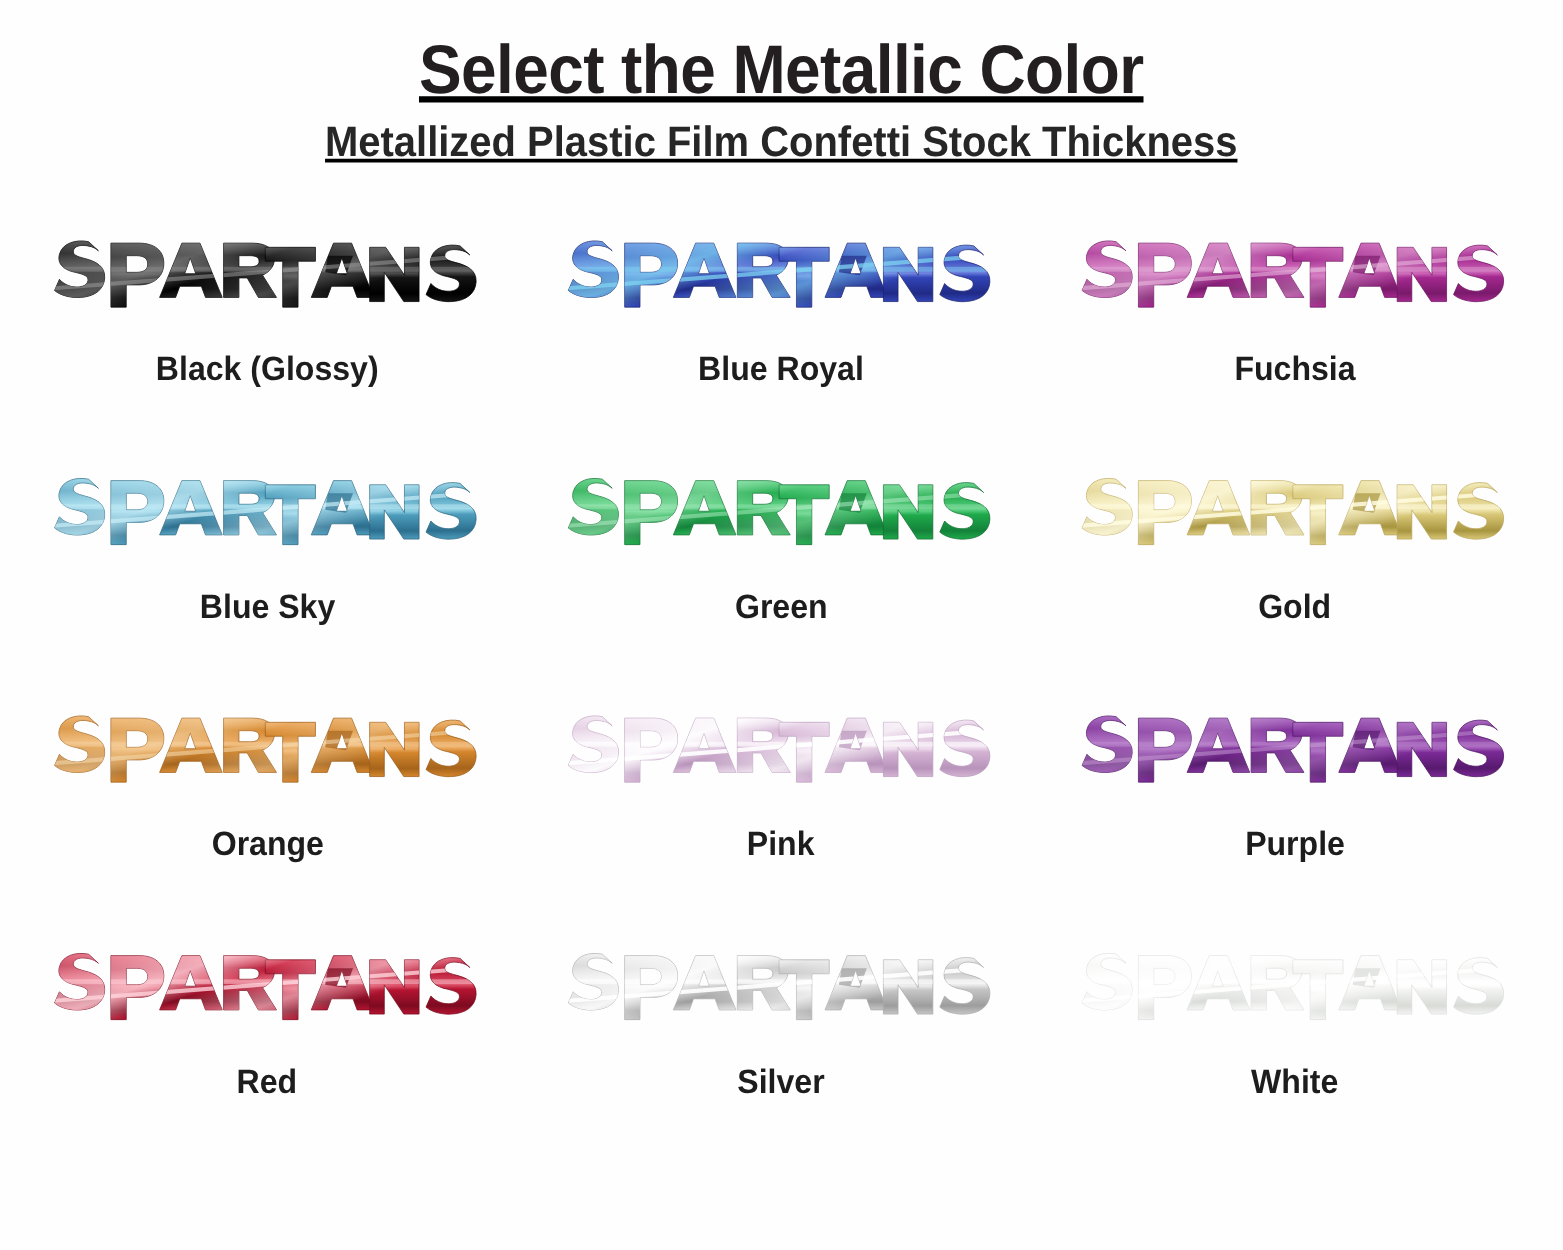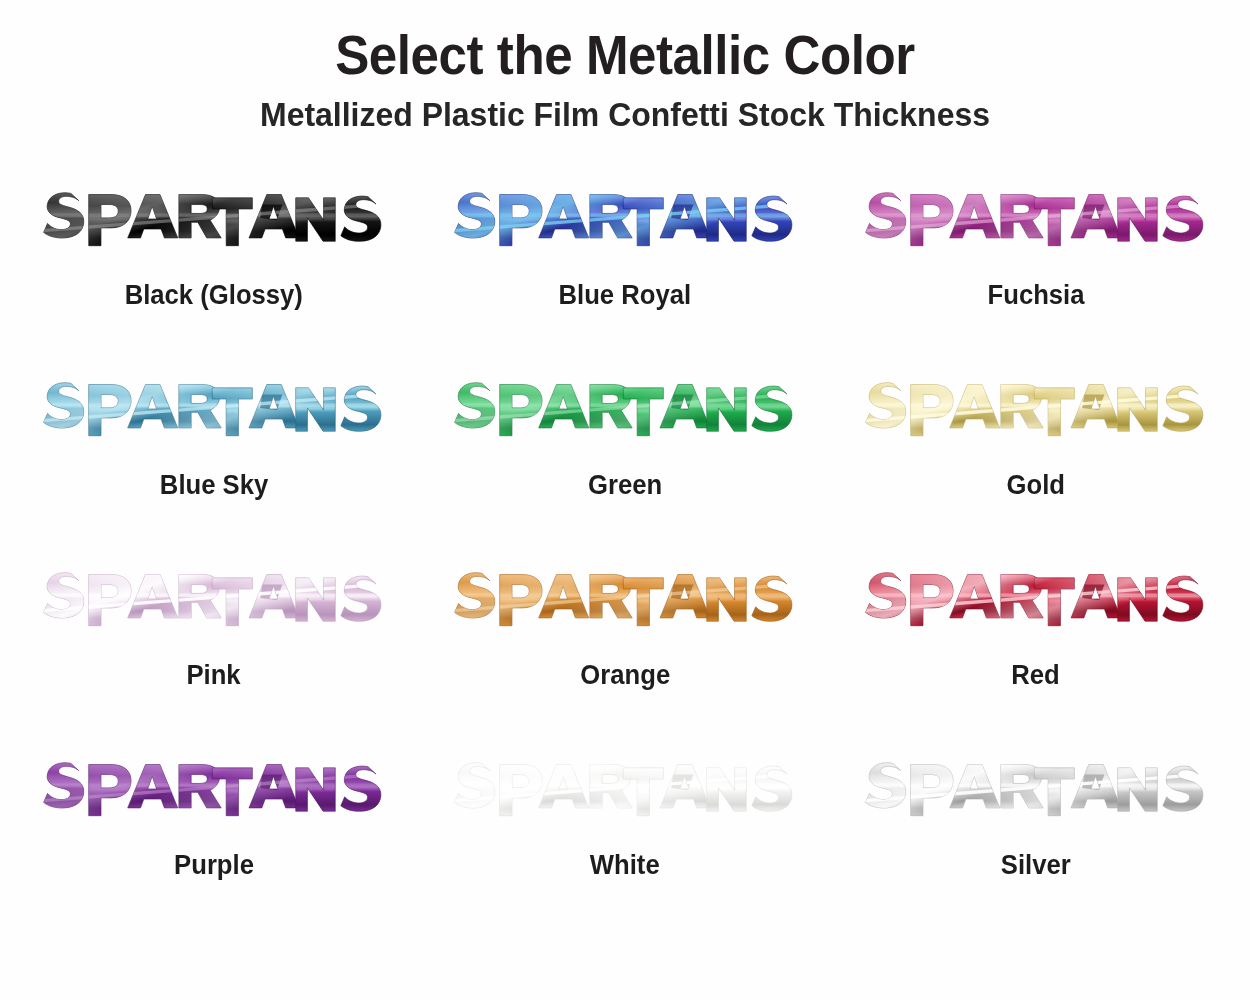--- a/index.html
+++ b/index.html
@@ -24,20 +24,21 @@
     display: flex;
     flex-direction: column;
     align-items: center;
   }
 
   
   .header {
     width: 100%;
     text-align: center;
     padding-top: 26px;
+    text-decoration: underline;
   }
   .title {
     font-size: 55px;
     font-weight: 700;
     color: #231f20;
     letter-spacing: -0.5px;
     line-height: 1.06;
     font-family: "Liberation Sans", sans-serif;
     transform: scaleX(0.93);
     margin: 0;
@@ -404,20 +405,71 @@
               <polygon points="0,78 620,30 620,36 0,84" fill="#fffbe0" opacity="0.85"></polygon>
             </g>
           </svg>
         </div>
         <div class="swatch-label">Gold</div>
       </div>
       <div class="swatch-cell">
         <div class="art-wrap">
           <svg class="art-svg" viewBox="0 0 620 120" preserveAspectRatio="xMidYMid meet">
             <defs>
+              <linearGradient id="grad-g6" x1="0" y1="0" x2="0" y2="1">
+                <stop offset="0%" stop-color="#eeb06a"></stop>
+                <stop offset="22%" stop-color="#d4862c"></stop>
+                <stop offset="48%" stop-color="#eeb06a"></stop>
+                <stop offset="56.00000000000001%" stop-color="#d4862c"></stop>
+                <stop offset="85%" stop-color="#a6641b"></stop>
+                <stop offset="100%" stop-color="#d4862c"></stop>
+              </linearGradient>
+              <linearGradient id="sheen-g6" x1="0" y1="0" x2="1" y2="0.6">
+                <stop offset="0%" stop-color="#f8dcb0" stop-opacity="0"></stop>
+                <stop offset="38%" stop-color="#f8dcb0" stop-opacity="0.55"></stop>
+                <stop offset="50%" stop-color="#f8dcb0" stop-opacity="0"></stop>
+                <stop offset="66%" stop-color="#f8dcb0" stop-opacity="0.41250000000000003"></stop>
+                <stop offset="78%" stop-color="#f8dcb0" stop-opacity="0"></stop>
+                <stop offset="100%" stop-color="#f8dcb0" stop-opacity="0"></stop>
+              </linearGradient>
+              <clipPath id="clip-g6">
+                <path d="M52,14 C34,10 14,16 10,32 C6,47 18,55 33,58 C45,61 52,63 51,70 C50,78 38,81 26,78 C19,76 13,72 10,68 L3,84 C11,91 26,95 40,94 C60,93 74,83 75,66 C76,49 62,42 46,38 C35,35 29,33 30,27 C31,20 41,18 51,20 C58,21 63,24 66,27 Z"></path>
+                <path d="M84,16 L84,108 L106,108 L106,76 L124,76 C147,76 160,63 160,45 C160,27 147,16 124,16 Z M106,34 L121,34 C131,34 137,38 137,46 C137,54 131,58 121,58 L106,58 Z"></path>
+                <path d="M186,16 L154,94 L177,94 L183,78 L214,78 L220,94 L244,94 L212,16 Z M190,60 L198,37 L206,60 Z"></path>
+                <path d="M246,16 L246,94 L268,94 L268,66 L280,66 L296,94 L322,94 L302,62 C313,57 319,48 319,39 C319,24 307,16 287,16 Z M268,34 L283,34 C292,34 297,36 297,42 C297,48 292,50 283,50 L268,50 Z"></path>
+                <path d="M306,22 L306,42 L331,42 L331,108 L353,108 L353,42 L378,42 L378,22 Z"></path>
+                <path d="M404,16 L372,94 L395,94 L401,78 L432,78 L438,94 L462,94 L430,16 Z M408,60 L416,37 L424,60 Z"></path>
+                <path d="M456,22 L456,100 L477,100 L477,58 L505,100 L527,100 L527,22 L506,22 L506,62 L479,22 Z"></path>
+                <path d="M586,20 C568,16 548,22 544,38 C540,53 552,61 567,64 C579,67 586,69 585,76 C584,84 572,87 560,84 C553,82 547,78 544,74 L537,90 C545,97 560,101 574,100 C594,99 608,89 609,72 C610,55 596,48 580,44 C569,41 563,39 564,33 C565,26 575,24 585,26 C592,27 597,30 600,33 Z"></path>
+              </clipPath>
+            </defs>
+            <g>
+              <path d="M52,14 C34,10 14,16 10,32 C6,47 18,55 33,58 C45,61 52,63 51,70 C50,78 38,81 26,78 C19,76 13,72 10,68 L3,84 C11,91 26,95 40,94 C60,93 74,83 75,66 C76,49 62,42 46,38 C35,35 29,33 30,27 C31,20 41,18 51,20 C58,21 63,24 66,27 Z" fill="url(#grad-g6)" stroke="#9c5c16" stroke-width="1.1" stroke-linejoin="round"></path>
+              <path d="M84,16 L84,108 L106,108 L106,76 L124,76 C147,76 160,63 160,45 C160,27 147,16 124,16 Z M106,34 L121,34 C131,34 137,38 137,46 C137,54 131,58 121,58 L106,58 Z" fill="url(#grad-g6)" stroke="#9c5c16" stroke-width="1.1" stroke-linejoin="round"></path>
+              <path d="M186,16 L154,94 L177,94 L183,78 L214,78 L220,94 L244,94 L212,16 Z M190,60 L198,37 L206,60 Z" fill="url(#grad-g6)" stroke="#9c5c16" stroke-width="1.1" stroke-linejoin="round"></path>
+              <path d="M246,16 L246,94 L268,94 L268,66 L280,66 L296,94 L322,94 L302,62 C313,57 319,48 319,39 C319,24 307,16 287,16 Z M268,34 L283,34 C292,34 297,36 297,42 C297,48 292,50 283,50 L268,50 Z" fill="url(#grad-g6)" stroke="#9c5c16" stroke-width="1.1" stroke-linejoin="round"></path>
+              <path d="M306,22 L306,42 L331,42 L331,108 L353,108 L353,42 L378,42 L378,22 Z" fill="url(#grad-g6)" stroke="#9c5c16" stroke-width="1.1" stroke-linejoin="round"></path>
+              <path d="M404,16 L372,94 L395,94 L401,78 L432,78 L438,94 L462,94 L430,16 Z M408,60 L416,37 L424,60 Z" fill="url(#grad-g6)" stroke="#9c5c16" stroke-width="1.1" stroke-linejoin="round"></path>
+              <path d="M456,22 L456,100 L477,100 L477,58 L505,100 L527,100 L527,22 L506,22 L506,62 L479,22 Z" fill="url(#grad-g6)" stroke="#9c5c16" stroke-width="1.1" stroke-linejoin="round"></path>
+              <path d="M586,20 C568,16 548,22 544,38 C540,53 552,61 567,64 C579,67 586,69 585,76 C584,84 572,87 560,84 C553,82 547,78 544,74 L537,90 C545,97 560,101 574,100 C594,99 608,89 609,72 C610,55 596,48 580,44 C569,41 563,39 564,33 C565,26 575,24 585,26 C592,27 597,30 600,33 Z" fill="url(#grad-g6)" stroke="#9c5c16" stroke-width="1.1" stroke-linejoin="round"></path>
+            </g>
+            <g clip-path="url(#clip-g6)">
+              <rect x="-20" y="-10" width="680" height="140" fill="url(#sheen-g6)"></rect>
+              <rect x="-20" y="50" width="680" height="7" fill="#f8dcb0" opacity="0.33"></rect>
+              <polygon points="396,34 432,34 422,62 392,58" fill="#a6641b" opacity="0.7"></polygon>
+              <polygon points="0,78 620,30 620,36 0,84" fill="#f8dcb0" opacity="0.55"></polygon>
+            </g>
+          </svg>
+        </div>
+        <div class="swatch-label">Orange</div>
+      </div>
+      <div class="swatch-cell">
+        <div class="art-wrap">
+          <svg class="art-svg" viewBox="0 0 620 120" preserveAspectRatio="xMidYMid meet">
+            <defs>
               <linearGradient id="grad-g7" x1="0" y1="0" x2="0" y2="1">
                 <stop offset="0%" stop-color="#eeddee"></stop>
                 <stop offset="22%" stop-color="#d4b3d3"></stop>
                 <stop offset="48%" stop-color="#eeddee"></stop>
                 <stop offset="56.00000000000001%" stop-color="#d4b3d3"></stop>
                 <stop offset="85%" stop-color="#b893bb"></stop>
                 <stop offset="100%" stop-color="#d4b3d3"></stop>
               </linearGradient>
               <linearGradient id="sheen-g7" x1="0" y1="0" x2="1" y2="0.6">
                 <stop offset="0%" stop-color="#ffffff" stop-opacity="0"></stop>
@@ -455,66 +507,66 @@
               <polygon points="0,78 620,30 620,36 0,84" fill="#ffffff" opacity="0.9"></polygon>
             </g>
           </svg>
         </div>
         <div class="swatch-label">Pink</div>
       </div>
       <div class="swatch-cell">
         <div class="art-wrap">
           <svg class="art-svg" viewBox="0 0 620 120" preserveAspectRatio="xMidYMid meet">
             <defs>
-              <linearGradient id="grad-g6" x1="0" y1="0" x2="0" y2="1">
-                <stop offset="0%" stop-color="#eeb06a"></stop>
-                <stop offset="22%" stop-color="#d4862c"></stop>
-                <stop offset="48%" stop-color="#eeb06a"></stop>
-                <stop offset="56.00000000000001%" stop-color="#d4862c"></stop>
-                <stop offset="85%" stop-color="#a6641b"></stop>
-                <stop offset="100%" stop-color="#d4862c"></stop>
-              </linearGradient>
-              <linearGradient id="sheen-g6" x1="0" y1="0" x2="1" y2="0.6">
-                <stop offset="0%" stop-color="#f8dcb0" stop-opacity="0"></stop>
-                <stop offset="38%" stop-color="#f8dcb0" stop-opacity="0.55"></stop>
-                <stop offset="50%" stop-color="#f8dcb0" stop-opacity="0"></stop>
-                <stop offset="66%" stop-color="#f8dcb0" stop-opacity="0.41250000000000003"></stop>
-                <stop offset="78%" stop-color="#f8dcb0" stop-opacity="0"></stop>
-                <stop offset="100%" stop-color="#f8dcb0" stop-opacity="0"></stop>
-              </linearGradient>
-              <clipPath id="clip-g6">
-                <path d="M52,14 C34,10 14,16 10,32 C6,47 18,55 33,58 C45,61 52,63 51,70 C50,78 38,81 26,78 C19,76 13,72 10,68 L3,84 C11,91 26,95 40,94 C60,93 74,83 75,66 C76,49 62,42 46,38 C35,35 29,33 30,27 C31,20 41,18 51,20 C58,21 63,24 66,27 Z"></path>
-                <path d="M84,16 L84,108 L106,108 L106,76 L124,76 C147,76 160,63 160,45 C160,27 147,16 124,16 Z M106,34 L121,34 C131,34 137,38 137,46 C137,54 131,58 121,58 L106,58 Z"></path>
-                <path d="M186,16 L154,94 L177,94 L183,78 L214,78 L220,94 L244,94 L212,16 Z M190,60 L198,37 L206,60 Z"></path>
-                <path d="M246,16 L246,94 L268,94 L268,66 L280,66 L296,94 L322,94 L302,62 C313,57 319,48 319,39 C319,24 307,16 287,16 Z M268,34 L283,34 C292,34 297,36 297,42 C297,48 292,50 283,50 L268,50 Z"></path>
-                <path d="M306,22 L306,42 L331,42 L331,108 L353,108 L353,42 L378,42 L378,22 Z"></path>
-                <path d="M404,16 L372,94 L395,94 L401,78 L432,78 L438,94 L462,94 L430,16 Z M408,60 L416,37 L424,60 Z"></path>
-                <path d="M456,22 L456,100 L477,100 L477,58 L505,100 L527,100 L527,22 L506,22 L506,62 L479,22 Z"></path>
-                <path d="M586,20 C568,16 548,22 544,38 C540,53 552,61 567,64 C579,67 586,69 585,76 C584,84 572,87 560,84 C553,82 547,78 544,74 L537,90 C545,97 560,101 574,100 C594,99 608,89 609,72 C610,55 596,48 580,44 C569,41 563,39 564,33 C565,26 575,24 585,26 C592,27 597,30 600,33 Z"></path>
-              </clipPath>
-            </defs>
-            <g>
-              <path d="M52,14 C34,10 14,16 10,32 C6,47 18,55 33,58 C45,61 52,63 51,70 C50,78 38,81 26,78 C19,76 13,72 10,68 L3,84 C11,91 26,95 40,94 C60,93 74,83 75,66 C76,49 62,42 46,38 C35,35 29,33 30,27 C31,20 41,18 51,20 C58,21 63,24 66,27 Z" fill="url(#grad-g6)" stroke="#9c5c16" stroke-width="1.1" stroke-linejoin="round"></path>
-              <path d="M84,16 L84,108 L106,108 L106,76 L124,76 C147,76 160,63 160,45 C160,27 147,16 124,16 Z M106,34 L121,34 C131,34 137,38 137,46 C137,54 131,58 121,58 L106,58 Z" fill="url(#grad-g6)" stroke="#9c5c16" stroke-width="1.1" stroke-linejoin="round"></path>
-              <path d="M186,16 L154,94 L177,94 L183,78 L214,78 L220,94 L244,94 L212,16 Z M190,60 L198,37 L206,60 Z" fill="url(#grad-g6)" stroke="#9c5c16" stroke-width="1.1" stroke-linejoin="round"></path>
-              <path d="M246,16 L246,94 L268,94 L268,66 L280,66 L296,94 L322,94 L302,62 C313,57 319,48 319,39 C319,24 307,16 287,16 Z M268,34 L283,34 C292,34 297,36 297,42 C297,48 292,50 283,50 L268,50 Z" fill="url(#grad-g6)" stroke="#9c5c16" stroke-width="1.1" stroke-linejoin="round"></path>
-              <path d="M306,22 L306,42 L331,42 L331,108 L353,108 L353,42 L378,42 L378,22 Z" fill="url(#grad-g6)" stroke="#9c5c16" stroke-width="1.1" stroke-linejoin="round"></path>
-              <path d="M404,16 L372,94 L395,94 L401,78 L432,78 L438,94 L462,94 L430,16 Z M408,60 L416,37 L424,60 Z" fill="url(#grad-g6)" stroke="#9c5c16" stroke-width="1.1" stroke-linejoin="round"></path>
-              <path d="M456,22 L456,100 L477,100 L477,58 L505,100 L527,100 L527,22 L506,22 L506,62 L479,22 Z" fill="url(#grad-g6)" stroke="#9c5c16" stroke-width="1.1" stroke-linejoin="round"></path>
-              <path d="M586,20 C568,16 548,22 544,38 C540,53 552,61 567,64 C579,67 586,69 585,76 C584,84 572,87 560,84 C553,82 547,78 544,74 L537,90 C545,97 560,101 574,100 C594,99 608,89 609,72 C610,55 596,48 580,44 C569,41 563,39 564,33 C565,26 575,24 585,26 C592,27 597,30 600,33 Z" fill="url(#grad-g6)" stroke="#9c5c16" stroke-width="1.1" stroke-linejoin="round"></path>
-            </g>
-            <g clip-path="url(#clip-g6)">
-              <rect x="-20" y="-10" width="680" height="140" fill="url(#sheen-g6)"></rect>
-              <rect x="-20" y="50" width="680" height="7" fill="#f8dcb0" opacity="0.33"></rect>
-              <polygon points="396,34 432,34 422,62 392,58" fill="#a6641b" opacity="0.7"></polygon>
-              <polygon points="0,78 620,30 620,36 0,84" fill="#f8dcb0" opacity="0.55"></polygon>
-            </g>
-          </svg>
-        </div>
-        <div class="swatch-label">Orange</div>
+              <linearGradient id="grad-g8" x1="0" y1="0" x2="0" y2="1">
+                <stop offset="0%" stop-color="#a763bd"></stop>
+                <stop offset="22%" stop-color="#7b2a96"></stop>
+                <stop offset="48%" stop-color="#a763bd"></stop>
+                <stop offset="56.00000000000001%" stop-color="#7b2a96"></stop>
+                <stop offset="85%" stop-color="#571a6e"></stop>
+                <stop offset="100%" stop-color="#7b2a96"></stop>
+              </linearGradient>
+              <linearGradient id="sheen-g8" x1="0" y1="0" x2="1" y2="0.6">
+                <stop offset="0%" stop-color="#c79bd6" stop-opacity="0"></stop>
+                <stop offset="38%" stop-color="#c79bd6" stop-opacity="0.5"></stop>
+                <stop offset="50%" stop-color="#c79bd6" stop-opacity="0"></stop>
+                <stop offset="66%" stop-color="#c79bd6" stop-opacity="0.375"></stop>
+                <stop offset="78%" stop-color="#c79bd6" stop-opacity="0"></stop>
+                <stop offset="100%" stop-color="#c79bd6" stop-opacity="0"></stop>
+              </linearGradient>
+              <clipPath id="clip-g8">
+                <path d="M52,14 C34,10 14,16 10,32 C6,47 18,55 33,58 C45,61 52,63 51,70 C50,78 38,81 26,78 C19,76 13,72 10,68 L3,84 C11,91 26,95 40,94 C60,93 74,83 75,66 C76,49 62,42 46,38 C35,35 29,33 30,27 C31,20 41,18 51,20 C58,21 63,24 66,27 Z"></path>
+                <path d="M84,16 L84,108 L106,108 L106,76 L124,76 C147,76 160,63 160,45 C160,27 147,16 124,16 Z M106,34 L121,34 C131,34 137,38 137,46 C137,54 131,58 121,58 L106,58 Z"></path>
+                <path d="M186,16 L154,94 L177,94 L183,78 L214,78 L220,94 L244,94 L212,16 Z M190,60 L198,37 L206,60 Z"></path>
+                <path d="M246,16 L246,94 L268,94 L268,66 L280,66 L296,94 L322,94 L302,62 C313,57 319,48 319,39 C319,24 307,16 287,16 Z M268,34 L283,34 C292,34 297,36 297,42 C297,48 292,50 283,50 L268,50 Z"></path>
+                <path d="M306,22 L306,42 L331,42 L331,108 L353,108 L353,42 L378,42 L378,22 Z"></path>
+                <path d="M404,16 L372,94 L395,94 L401,78 L432,78 L438,94 L462,94 L430,16 Z M408,60 L416,37 L424,60 Z"></path>
+                <path d="M456,22 L456,100 L477,100 L477,58 L505,100 L527,100 L527,22 L506,22 L506,62 L479,22 Z"></path>
+                <path d="M586,20 C568,16 548,22 544,38 C540,53 552,61 567,64 C579,67 586,69 585,76 C584,84 572,87 560,84 C553,82 547,78 544,74 L537,90 C545,97 560,101 574,100 C594,99 608,89 609,72 C610,55 596,48 580,44 C569,41 563,39 564,33 C565,26 575,24 585,26 C592,27 597,30 600,33 Z"></path>
+              </clipPath>
+            </defs>
+            <g>
+              <path d="M52,14 C34,10 14,16 10,32 C6,47 18,55 33,58 C45,61 52,63 51,70 C50,78 38,81 26,78 C19,76 13,72 10,68 L3,84 C11,91 26,95 40,94 C60,93 74,83 75,66 C76,49 62,42 46,38 C35,35 29,33 30,27 C31,20 41,18 51,20 C58,21 63,24 66,27 Z" fill="url(#grad-g8)" stroke="#4d1562" stroke-width="1.1" stroke-linejoin="round"></path>
+              <path d="M84,16 L84,108 L106,108 L106,76 L124,76 C147,76 160,63 160,45 C160,27 147,16 124,16 Z M106,34 L121,34 C131,34 137,38 137,46 C137,54 131,58 121,58 L106,58 Z" fill="url(#grad-g8)" stroke="#4d1562" stroke-width="1.1" stroke-linejoin="round"></path>
+              <path d="M186,16 L154,94 L177,94 L183,78 L214,78 L220,94 L244,94 L212,16 Z M190,60 L198,37 L206,60 Z" fill="url(#grad-g8)" stroke="#4d1562" stroke-width="1.1" stroke-linejoin="round"></path>
+              <path d="M246,16 L246,94 L268,94 L268,66 L280,66 L296,94 L322,94 L302,62 C313,57 319,48 319,39 C319,24 307,16 287,16 Z M268,34 L283,34 C292,34 297,36 297,42 C297,48 292,50 283,50 L268,50 Z" fill="url(#grad-g8)" stroke="#4d1562" stroke-width="1.1" stroke-linejoin="round"></path>
+              <path d="M306,22 L306,42 L331,42 L331,108 L353,108 L353,42 L378,42 L378,22 Z" fill="url(#grad-g8)" stroke="#4d1562" stroke-width="1.1" stroke-linejoin="round"></path>
+              <path d="M404,16 L372,94 L395,94 L401,78 L432,78 L438,94 L462,94 L430,16 Z M408,60 L416,37 L424,60 Z" fill="url(#grad-g8)" stroke="#4d1562" stroke-width="1.1" stroke-linejoin="round"></path>
+              <path d="M456,22 L456,100 L477,100 L477,58 L505,100 L527,100 L527,22 L506,22 L506,62 L479,22 Z" fill="url(#grad-g8)" stroke="#4d1562" stroke-width="1.1" stroke-linejoin="round"></path>
+              <path d="M586,20 C568,16 548,22 544,38 C540,53 552,61 567,64 C579,67 586,69 585,76 C584,84 572,87 560,84 C553,82 547,78 544,74 L537,90 C545,97 560,101 574,100 C594,99 608,89 609,72 C610,55 596,48 580,44 C569,41 563,39 564,33 C565,26 575,24 585,26 C592,27 597,30 600,33 Z" fill="url(#grad-g8)" stroke="#4d1562" stroke-width="1.1" stroke-linejoin="round"></path>
+            </g>
+            <g clip-path="url(#clip-g8)">
+              <rect x="-20" y="-10" width="680" height="140" fill="url(#sheen-g8)"></rect>
+              <rect x="-20" y="50" width="680" height="7" fill="#c79bd6" opacity="0.3"></rect>
+              <polygon points="396,34 432,34 422,62 392,58" fill="#571a6e" opacity="0.7"></polygon>
+              <polygon points="0,78 620,30 620,36 0,84" fill="#c79bd6" opacity="0.5"></polygon>
+            </g>
+          </svg>
+        </div>
+        <div class="swatch-label">Purple</div>
       </div>
       <div class="swatch-cell">
         <div class="art-wrap">
           <svg class="art-svg" viewBox="0 0 620 120" preserveAspectRatio="xMidYMid meet">
             <defs>
               <linearGradient id="grad-g9" x1="0" y1="0" x2="0" y2="1">
                 <stop offset="0%" stop-color="#dd4f66"></stop>
                 <stop offset="22%" stop-color="#b51431"></stop>
                 <stop offset="48%" stop-color="#dd4f66"></stop>
                 <stop offset="56.00000000000001%" stop-color="#b51431"></stop>
@@ -557,66 +609,66 @@
               <polygon points="0,78 620,30 620,36 0,84" fill="#ffd3db" opacity="0.8"></polygon>
             </g>
           </svg>
         </div>
         <div class="swatch-label">Red</div>
       </div>
       <div class="swatch-cell">
         <div class="art-wrap">
           <svg class="art-svg" viewBox="0 0 620 120" preserveAspectRatio="xMidYMid meet">
             <defs>
-              <linearGradient id="grad-g8" x1="0" y1="0" x2="0" y2="1">
-                <stop offset="0%" stop-color="#a763bd"></stop>
-                <stop offset="22%" stop-color="#7b2a96"></stop>
-                <stop offset="48%" stop-color="#a763bd"></stop>
-                <stop offset="56.00000000000001%" stop-color="#7b2a96"></stop>
-                <stop offset="85%" stop-color="#571a6e"></stop>
-                <stop offset="100%" stop-color="#7b2a96"></stop>
-              </linearGradient>
-              <linearGradient id="sheen-g8" x1="0" y1="0" x2="1" y2="0.6">
-                <stop offset="0%" stop-color="#c79bd6" stop-opacity="0"></stop>
-                <stop offset="38%" stop-color="#c79bd6" stop-opacity="0.5"></stop>
-                <stop offset="50%" stop-color="#c79bd6" stop-opacity="0"></stop>
-                <stop offset="66%" stop-color="#c79bd6" stop-opacity="0.375"></stop>
-                <stop offset="78%" stop-color="#c79bd6" stop-opacity="0"></stop>
-                <stop offset="100%" stop-color="#c79bd6" stop-opacity="0"></stop>
-              </linearGradient>
-              <clipPath id="clip-g8">
-                <path d="M52,14 C34,10 14,16 10,32 C6,47 18,55 33,58 C45,61 52,63 51,70 C50,78 38,81 26,78 C19,76 13,72 10,68 L3,84 C11,91 26,95 40,94 C60,93 74,83 75,66 C76,49 62,42 46,38 C35,35 29,33 30,27 C31,20 41,18 51,20 C58,21 63,24 66,27 Z"></path>
-                <path d="M84,16 L84,108 L106,108 L106,76 L124,76 C147,76 160,63 160,45 C160,27 147,16 124,16 Z M106,34 L121,34 C131,34 137,38 137,46 C137,54 131,58 121,58 L106,58 Z"></path>
-                <path d="M186,16 L154,94 L177,94 L183,78 L214,78 L220,94 L244,94 L212,16 Z M190,60 L198,37 L206,60 Z"></path>
-                <path d="M246,16 L246,94 L268,94 L268,66 L280,66 L296,94 L322,94 L302,62 C313,57 319,48 319,39 C319,24 307,16 287,16 Z M268,34 L283,34 C292,34 297,36 297,42 C297,48 292,50 283,50 L268,50 Z"></path>
-                <path d="M306,22 L306,42 L331,42 L331,108 L353,108 L353,42 L378,42 L378,22 Z"></path>
-                <path d="M404,16 L372,94 L395,94 L401,78 L432,78 L438,94 L462,94 L430,16 Z M408,60 L416,37 L424,60 Z"></path>
-                <path d="M456,22 L456,100 L477,100 L477,58 L505,100 L527,100 L527,22 L506,22 L506,62 L479,22 Z"></path>
-                <path d="M586,20 C568,16 548,22 544,38 C540,53 552,61 567,64 C579,67 586,69 585,76 C584,84 572,87 560,84 C553,82 547,78 544,74 L537,90 C545,97 560,101 574,100 C594,99 608,89 609,72 C610,55 596,48 580,44 C569,41 563,39 564,33 C565,26 575,24 585,26 C592,27 597,30 600,33 Z"></path>
-              </clipPath>
-            </defs>
-            <g>
-              <path d="M52,14 C34,10 14,16 10,32 C6,47 18,55 33,58 C45,61 52,63 51,70 C50,78 38,81 26,78 C19,76 13,72 10,68 L3,84 C11,91 26,95 40,94 C60,93 74,83 75,66 C76,49 62,42 46,38 C35,35 29,33 30,27 C31,20 41,18 51,20 C58,21 63,24 66,27 Z" fill="url(#grad-g8)" stroke="#4d1562" stroke-width="1.1" stroke-linejoin="round"></path>
-              <path d="M84,16 L84,108 L106,108 L106,76 L124,76 C147,76 160,63 160,45 C160,27 147,16 124,16 Z M106,34 L121,34 C131,34 137,38 137,46 C137,54 131,58 121,58 L106,58 Z" fill="url(#grad-g8)" stroke="#4d1562" stroke-width="1.1" stroke-linejoin="round"></path>
-              <path d="M186,16 L154,94 L177,94 L183,78 L214,78 L220,94 L244,94 L212,16 Z M190,60 L198,37 L206,60 Z" fill="url(#grad-g8)" stroke="#4d1562" stroke-width="1.1" stroke-linejoin="round"></path>
-              <path d="M246,16 L246,94 L268,94 L268,66 L280,66 L296,94 L322,94 L302,62 C313,57 319,48 319,39 C319,24 307,16 287,16 Z M268,34 L283,34 C292,34 297,36 297,42 C297,48 292,50 283,50 L268,50 Z" fill="url(#grad-g8)" stroke="#4d1562" stroke-width="1.1" stroke-linejoin="round"></path>
-              <path d="M306,22 L306,42 L331,42 L331,108 L353,108 L353,42 L378,42 L378,22 Z" fill="url(#grad-g8)" stroke="#4d1562" stroke-width="1.1" stroke-linejoin="round"></path>
-              <path d="M404,16 L372,94 L395,94 L401,78 L432,78 L438,94 L462,94 L430,16 Z M408,60 L416,37 L424,60 Z" fill="url(#grad-g8)" stroke="#4d1562" stroke-width="1.1" stroke-linejoin="round"></path>
-              <path d="M456,22 L456,100 L477,100 L477,58 L505,100 L527,100 L527,22 L506,22 L506,62 L479,22 Z" fill="url(#grad-g8)" stroke="#4d1562" stroke-width="1.1" stroke-linejoin="round"></path>
-              <path d="M586,20 C568,16 548,22 544,38 C540,53 552,61 567,64 C579,67 586,69 585,76 C584,84 572,87 560,84 C553,82 547,78 544,74 L537,90 C545,97 560,101 574,100 C594,99 608,89 609,72 C610,55 596,48 580,44 C569,41 563,39 564,33 C565,26 575,24 585,26 C592,27 597,30 600,33 Z" fill="url(#grad-g8)" stroke="#4d1562" stroke-width="1.1" stroke-linejoin="round"></path>
-            </g>
-            <g clip-path="url(#clip-g8)">
-              <rect x="-20" y="-10" width="680" height="140" fill="url(#sheen-g8)"></rect>
-              <rect x="-20" y="50" width="680" height="7" fill="#c79bd6" opacity="0.3"></rect>
-              <polygon points="396,34 432,34 422,62 392,58" fill="#571a6e" opacity="0.7"></polygon>
-              <polygon points="0,78 620,30 620,36 0,84" fill="#c79bd6" opacity="0.5"></polygon>
-            </g>
-          </svg>
-        </div>
-        <div class="swatch-label">Purple</div>
+              <linearGradient id="grad-g10" x1="0" y1="0" x2="0" y2="1">
+                <stop offset="0%" stop-color="#ececec"></stop>
+                <stop offset="22%" stop-color="#c6c6c6"></stop>
+                <stop offset="48%" stop-color="#ececec"></stop>
+                <stop offset="56.00000000000001%" stop-color="#c6c6c6"></stop>
+                <stop offset="85%" stop-color="#9d9d9d"></stop>
+                <stop offset="100%" stop-color="#c6c6c6"></stop>
+              </linearGradient>
+              <linearGradient id="sheen-g10" x1="0" y1="0" x2="1" y2="0.6">
+                <stop offset="0%" stop-color="#ffffff" stop-opacity="0"></stop>
+                <stop offset="38%" stop-color="#ffffff" stop-opacity="0.9"></stop>
+                <stop offset="50%" stop-color="#ffffff" stop-opacity="0"></stop>
+                <stop offset="66%" stop-color="#ffffff" stop-opacity="0.675"></stop>
+                <stop offset="78%" stop-color="#ffffff" stop-opacity="0"></stop>
+                <stop offset="100%" stop-color="#ffffff" stop-opacity="0"></stop>
+              </linearGradient>
+              <clipPath id="clip-g10">
+                <path d="M52,14 C34,10 14,16 10,32 C6,47 18,55 33,58 C45,61 52,63 51,70 C50,78 38,81 26,78 C19,76 13,72 10,68 L3,84 C11,91 26,95 40,94 C60,93 74,83 75,66 C76,49 62,42 46,38 C35,35 29,33 30,27 C31,20 41,18 51,20 C58,21 63,24 66,27 Z"></path>
+                <path d="M84,16 L84,108 L106,108 L106,76 L124,76 C147,76 160,63 160,45 C160,27 147,16 124,16 Z M106,34 L121,34 C131,34 137,38 137,46 C137,54 131,58 121,58 L106,58 Z"></path>
+                <path d="M186,16 L154,94 L177,94 L183,78 L214,78 L220,94 L244,94 L212,16 Z M190,60 L198,37 L206,60 Z"></path>
+                <path d="M246,16 L246,94 L268,94 L268,66 L280,66 L296,94 L322,94 L302,62 C313,57 319,48 319,39 C319,24 307,16 287,16 Z M268,34 L283,34 C292,34 297,36 297,42 C297,48 292,50 283,50 L268,50 Z"></path>
+                <path d="M306,22 L306,42 L331,42 L331,108 L353,108 L353,42 L378,42 L378,22 Z"></path>
+                <path d="M404,16 L372,94 L395,94 L401,78 L432,78 L438,94 L462,94 L430,16 Z M408,60 L416,37 L424,60 Z"></path>
+                <path d="M456,22 L456,100 L477,100 L477,58 L505,100 L527,100 L527,22 L506,22 L506,62 L479,22 Z"></path>
+                <path d="M586,20 C568,16 548,22 544,38 C540,53 552,61 567,64 C579,67 586,69 585,76 C584,84 572,87 560,84 C553,82 547,78 544,74 L537,90 C545,97 560,101 574,100 C594,99 608,89 609,72 C610,55 596,48 580,44 C569,41 563,39 564,33 C565,26 575,24 585,26 C592,27 597,30 600,33 Z"></path>
+              </clipPath>
+            </defs>
+            <g>
+              <path d="M52,14 C34,10 14,16 10,32 C6,47 18,55 33,58 C45,61 52,63 51,70 C50,78 38,81 26,78 C19,76 13,72 10,68 L3,84 C11,91 26,95 40,94 C60,93 74,83 75,66 C76,49 62,42 46,38 C35,35 29,33 30,27 C31,20 41,18 51,20 C58,21 63,24 66,27 Z" fill="url(#grad-g10)" stroke="#a9a9a9" stroke-width="1.1" stroke-linejoin="round"></path>
+              <path d="M84,16 L84,108 L106,108 L106,76 L124,76 C147,76 160,63 160,45 C160,27 147,16 124,16 Z M106,34 L121,34 C131,34 137,38 137,46 C137,54 131,58 121,58 L106,58 Z" fill="url(#grad-g10)" stroke="#a9a9a9" stroke-width="1.1" stroke-linejoin="round"></path>
+              <path d="M186,16 L154,94 L177,94 L183,78 L214,78 L220,94 L244,94 L212,16 Z M190,60 L198,37 L206,60 Z" fill="url(#grad-g10)" stroke="#a9a9a9" stroke-width="1.1" stroke-linejoin="round"></path>
+              <path d="M246,16 L246,94 L268,94 L268,66 L280,66 L296,94 L322,94 L302,62 C313,57 319,48 319,39 C319,24 307,16 287,16 Z M268,34 L283,34 C292,34 297,36 297,42 C297,48 292,50 283,50 L268,50 Z" fill="url(#grad-g10)" stroke="#a9a9a9" stroke-width="1.1" stroke-linejoin="round"></path>
+              <path d="M306,22 L306,42 L331,42 L331,108 L353,108 L353,42 L378,42 L378,22 Z" fill="url(#grad-g10)" stroke="#a9a9a9" stroke-width="1.1" stroke-linejoin="round"></path>
+              <path d="M404,16 L372,94 L395,94 L401,78 L432,78 L438,94 L462,94 L430,16 Z M408,60 L416,37 L424,60 Z" fill="url(#grad-g10)" stroke="#a9a9a9" stroke-width="1.1" stroke-linejoin="round"></path>
+              <path d="M456,22 L456,100 L477,100 L477,58 L505,100 L527,100 L527,22 L506,22 L506,62 L479,22 Z" fill="url(#grad-g10)" stroke="#a9a9a9" stroke-width="1.1" stroke-linejoin="round"></path>
+              <path d="M586,20 C568,16 548,22 544,38 C540,53 552,61 567,64 C579,67 586,69 585,76 C584,84 572,87 560,84 C553,82 547,78 544,74 L537,90 C545,97 560,101 574,100 C594,99 608,89 609,72 C610,55 596,48 580,44 C569,41 563,39 564,33 C565,26 575,24 585,26 C592,27 597,30 600,33 Z" fill="url(#grad-g10)" stroke="#a9a9a9" stroke-width="1.1" stroke-linejoin="round"></path>
+            </g>
+            <g clip-path="url(#clip-g10)">
+              <rect x="-20" y="-10" width="680" height="140" fill="url(#sheen-g10)"></rect>
+              <rect x="-20" y="50" width="680" height="7" fill="#ffffff" opacity="0.54"></rect>
+              <polygon points="396,34 432,34 422,62 392,58" fill="#9d9d9d" opacity="0.7"></polygon>
+              <polygon points="0,78 620,30 620,36 0,84" fill="#ffffff" opacity="0.9"></polygon>
+            </g>
+          </svg>
+        </div>
+        <div class="swatch-label">Silver</div>
       </div>
       <div class="swatch-cell">
         <div class="art-wrap">
           <svg class="art-svg" viewBox="0 0 620 120" preserveAspectRatio="xMidYMid meet">
             <defs>
               <linearGradient id="grad-g11" x1="0" y1="0" x2="0" y2="1">
                 <stop offset="0%" stop-color="#ffffff"></stop>
                 <stop offset="22%" stop-color="#f3f4f2"></stop>
                 <stop offset="48%" stop-color="#ffffff"></stop>
                 <stop offset="56.00000000000001%" stop-color="#f3f4f2"></stop>
@@ -655,66 +707,15 @@
             <g clip-path="url(#clip-g11)">
               <rect x="-20" y="-10" width="680" height="140" fill="url(#sheen-g11)"></rect>
               <rect x="-20" y="50" width="680" height="7" fill="#ffffff" opacity="0.54"></rect>
               <polygon points="396,34 432,34 422,62 392,58" fill="#d9dbd7" opacity="0.7"></polygon>
               <polygon points="0,78 620,30 620,36 0,84" fill="#ffffff" opacity="0.9"></polygon>
             </g>
           </svg>
         </div>
         <div class="swatch-label">White</div>
       </div>
-      <div class="swatch-cell">
-        <div class="art-wrap">
-          <svg class="art-svg" viewBox="0 0 620 120" preserveAspectRatio="xMidYMid meet">
-            <defs>
-              <linearGradient id="grad-g10" x1="0" y1="0" x2="0" y2="1">
-                <stop offset="0%" stop-color="#ececec"></stop>
-                <stop offset="22%" stop-color="#c6c6c6"></stop>
-                <stop offset="48%" stop-color="#ececec"></stop>
-                <stop offset="56.00000000000001%" stop-color="#c6c6c6"></stop>
-                <stop offset="85%" stop-color="#9d9d9d"></stop>
-                <stop offset="100%" stop-color="#c6c6c6"></stop>
-              </linearGradient>
-              <linearGradient id="sheen-g10" x1="0" y1="0" x2="1" y2="0.6">
-                <stop offset="0%" stop-color="#ffffff" stop-opacity="0"></stop>
-                <stop offset="38%" stop-color="#ffffff" stop-opacity="0.9"></stop>
-                <stop offset="50%" stop-color="#ffffff" stop-opacity="0"></stop>
-                <stop offset="66%" stop-color="#ffffff" stop-opacity="0.675"></stop>
-                <stop offset="78%" stop-color="#ffffff" stop-opacity="0"></stop>
-                <stop offset="100%" stop-color="#ffffff" stop-opacity="0"></stop>
-              </linearGradient>
-              <clipPath id="clip-g10">
-                <path d="M52,14 C34,10 14,16 10,32 C6,47 18,55 33,58 C45,61 52,63 51,70 C50,78 38,81 26,78 C19,76 13,72 10,68 L3,84 C11,91 26,95 40,94 C60,93 74,83 75,66 C76,49 62,42 46,38 C35,35 29,33 30,27 C31,20 41,18 51,20 C58,21 63,24 66,27 Z"></path>
-                <path d="M84,16 L84,108 L106,108 L106,76 L124,76 C147,76 160,63 160,45 C160,27 147,16 124,16 Z M106,34 L121,34 C131,34 137,38 137,46 C137,54 131,58 121,58 L106,58 Z"></path>
-                <path d="M186,16 L154,94 L177,94 L183,78 L214,78 L220,94 L244,94 L212,16 Z M190,60 L198,37 L206,60 Z"></path>
-                <path d="M246,16 L246,94 L268,94 L268,66 L280,66 L296,94 L322,94 L302,62 C313,57 319,48 319,39 C319,24 307,16 287,16 Z M268,34 L283,34 C292,34 297,36 297,42 C297,48 292,50 283,50 L268,50 Z"></path>
-                <path d="M306,22 L306,42 L331,42 L331,108 L353,108 L353,42 L378,42 L378,22 Z"></path>
-                <path d="M404,16 L372,94 L395,94 L401,78 L432,78 L438,94 L462,94 L430,16 Z M408,60 L416,37 L424,60 Z"></path>
-                <path d="M456,22 L456,100 L477,100 L477,58 L505,100 L527,100 L527,22 L506,22 L506,62 L479,22 Z"></path>
-                <path d="M586,20 C568,16 548,22 544,38 C540,53 552,61 567,64 C579,67 586,69 585,76 C584,84 572,87 560,84 C553,82 547,78 544,74 L537,90 C545,97 560,101 574,100 C594,99 608,89 609,72 C610,55 596,48 580,44 C569,41 563,39 564,33 C565,26 575,24 585,26 C592,27 597,30 600,33 Z"></path>
-              </clipPath>
-            </defs>
-            <g>
-              <path d="M52,14 C34,10 14,16 10,32 C6,47 18,55 33,58 C45,61 52,63 51,70 C50,78 38,81 26,78 C19,76 13,72 10,68 L3,84 C11,91 26,95 40,94 C60,93 74,83 75,66 C76,49 62,42 46,38 C35,35 29,33 30,27 C31,20 41,18 51,20 C58,21 63,24 66,27 Z" fill="url(#grad-g10)" stroke="#a9a9a9" stroke-width="1.1" stroke-linejoin="round"></path>
-              <path d="M84,16 L84,108 L106,108 L106,76 L124,76 C147,76 160,63 160,45 C160,27 147,16 124,16 Z M106,34 L121,34 C131,34 137,38 137,46 C137,54 131,58 121,58 L106,58 Z" fill="url(#grad-g10)" stroke="#a9a9a9" stroke-width="1.1" stroke-linejoin="round"></path>
-              <path d="M186,16 L154,94 L177,94 L183,78 L214,78 L220,94 L244,94 L212,16 Z M190,60 L198,37 L206,60 Z" fill="url(#grad-g10)" stroke="#a9a9a9" stroke-width="1.1" stroke-linejoin="round"></path>
-              <path d="M246,16 L246,94 L268,94 L268,66 L280,66 L296,94 L322,94 L302,62 C313,57 319,48 319,39 C319,24 307,16 287,16 Z M268,34 L283,34 C292,34 297,36 297,42 C297,48 292,50 283,50 L268,50 Z" fill="url(#grad-g10)" stroke="#a9a9a9" stroke-width="1.1" stroke-linejoin="round"></path>
-              <path d="M306,22 L306,42 L331,42 L331,108 L353,108 L353,42 L378,42 L378,22 Z" fill="url(#grad-g10)" stroke="#a9a9a9" stroke-width="1.1" stroke-linejoin="round"></path>
-              <path d="M404,16 L372,94 L395,94 L401,78 L432,78 L438,94 L462,94 L430,16 Z M408,60 L416,37 L424,60 Z" fill="url(#grad-g10)" stroke="#a9a9a9" stroke-width="1.1" stroke-linejoin="round"></path>
-              <path d="M456,22 L456,100 L477,100 L477,58 L505,100 L527,100 L527,22 L506,22 L506,62 L479,22 Z" fill="url(#grad-g10)" stroke="#a9a9a9" stroke-width="1.1" stroke-linejoin="round"></path>
-              <path d="M586,20 C568,16 548,22 544,38 C540,53 552,61 567,64 C579,67 586,69 585,76 C584,84 572,87 560,84 C553,82 547,78 544,74 L537,90 C545,97 560,101 574,100 C594,99 608,89 609,72 C610,55 596,48 580,44 C569,41 563,39 564,33 C565,26 575,24 585,26 C592,27 597,30 600,33 Z" fill="url(#grad-g10)" stroke="#a9a9a9" stroke-width="1.1" stroke-linejoin="round"></path>
-            </g>
-            <g clip-path="url(#clip-g10)">
-              <rect x="-20" y="-10" width="680" height="140" fill="url(#sheen-g10)"></rect>
-              <rect x="-20" y="50" width="680" height="7" fill="#ffffff" opacity="0.54"></rect>
-              <polygon points="396,34 432,34 422,62 392,58" fill="#9d9d9d" opacity="0.7"></polygon>
-              <polygon points="0,78 620,30 620,36 0,84" fill="#ffffff" opacity="0.9"></polygon>
-            </g>
-          </svg>
-        </div>
-        <div class="swatch-label">Silver</div>
-      </div>
     </div>
 
 </div>
 
 </body></html>

